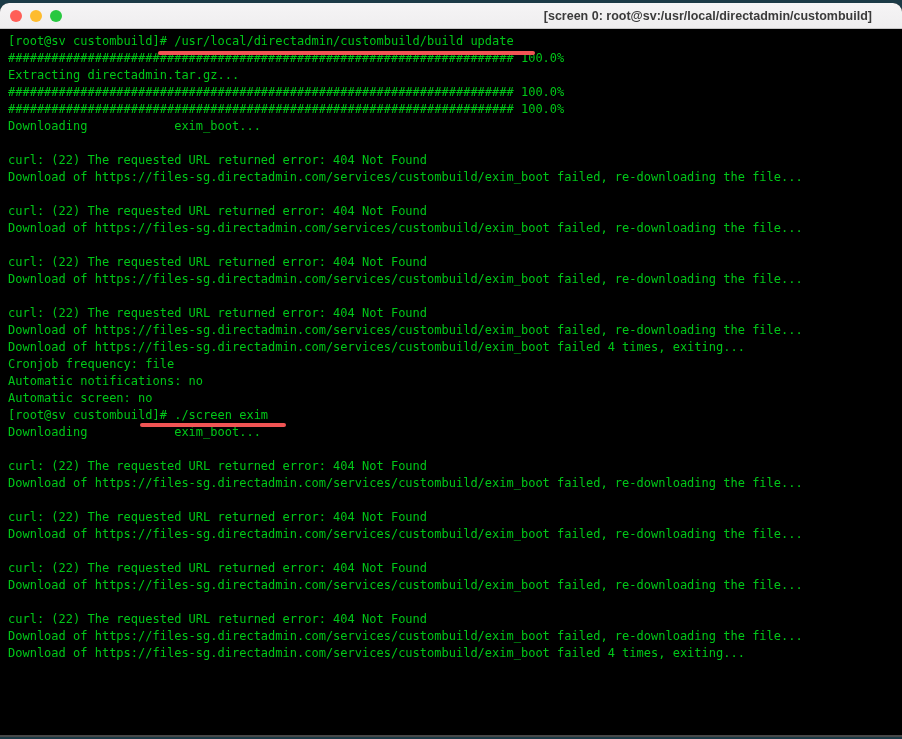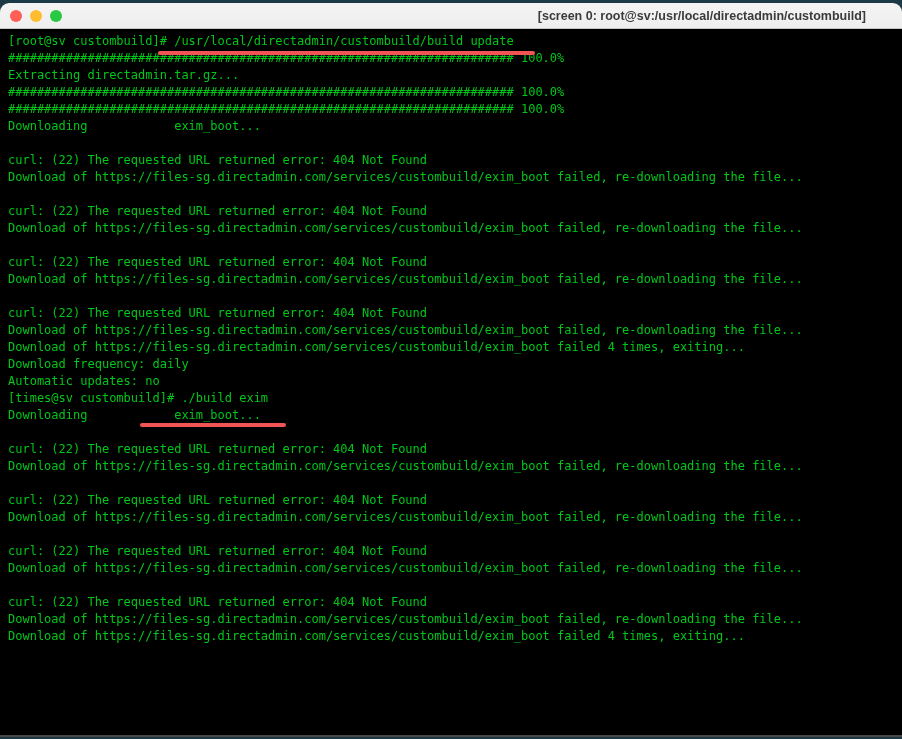--- a/index.html
+++ b/index.html
@@ -26,21 +26,21 @@
     position:relative;height:26px;
     background:linear-gradient(#f5f4f5,var(--titlebar-bg));
     border-bottom:1px solid var(--titlebar-border);
   }
   .lights{position:absolute;left:10px;top:0;height:26px;display:flex;align-items:center;gap:8px;}
   .light{width:12px;height:12px;border-radius:50%;display:inline-block;}
   .light.close{background:var(--close);}
   .light.min{background:var(--minimize);}
   .light.zoom{background:var(--zoomb);}
   .titletext{
-    position:absolute;right:36px;top:0;line-height:26px;
+    position:absolute;right:30px;top:0;line-height:26px;
     font-size:12.5px;font-weight:700;color:var(--titlebar-text);
     white-space:nowrap;
   }
   .terminal{
     position:relative;width:764px;height:707px;
     background:var(--term-bg);
     padding:4px 0 10px 8px;
     font-family:"DejaVu Sans Mono","Liberation Mono",monospace;
     font-size:12px;line-height:17px;color:var(--term-green);
   }
@@ -80,23 +80,24 @@
           <div class="term-line"></div>
           <div class="term-line">curl: (22) The requested URL returned error: 404 Not Found</div>
           <div class="term-line">Download of https://files-sg.directadmin.com/services/custombuild/exim_boot failed, re-downloading the file...</div>
           <div class="term-line"></div>
           <div class="term-line">curl: (22) The requested URL returned error: 404 Not Found</div>
           <div class="term-line">Download of https://files-sg.directadmin.com/services/custombuild/exim_boot failed, re-downloading the file...</div>
           <div class="term-line"></div>
           <div class="term-line">curl: (22) The requested URL returned error: 404 Not Found</div>
           <div class="term-line">Download of https://files-sg.directadmin.com/services/custombuild/exim_boot failed, re-downloading the file...</div>
           <div class="term-line">Download of https://files-sg.directadmin.com/services/custombuild/exim_boot failed 4 times, exiting...</div>
-          <div class="term-line">Download frequency: daily</div>
-          <div class="term-line">Automatic updates: no</div>
-          <div class="term-line">[times@sv custombuild]# ./build exim</div>
+          <div class="term-line">Cronjob frequency: file</div>
+          <div class="term-line">Automatic notifications: no</div>
+          <div class="term-line">Automatic screen: no</div>
+          <div class="term-line">[root@sv custombuild]# ./screen exim</div>
           <div class="term-line">Downloading            exim_boot...</div>
           <div class="term-line"></div>
           <div class="term-line">curl: (22) The requested URL returned error: 404 Not Found</div>
           <div class="term-line">Download of https://files-sg.directadmin.com/services/custombuild/exim_boot failed, re-downloading the file...</div>
           <div class="term-line"></div>
           <div class="term-line">curl: (22) The requested URL returned error: 404 Not Found</div>
           <div class="term-line">Download of https://files-sg.directadmin.com/services/custombuild/exim_boot failed, re-downloading the file...</div>
           <div class="term-line"></div>
           <div class="term-line">curl: (22) The requested URL returned error: 404 Not Found</div>
           <div class="term-line">Download of https://files-sg.directadmin.com/services/custombuild/exim_boot failed, re-downloading the file...</div>

